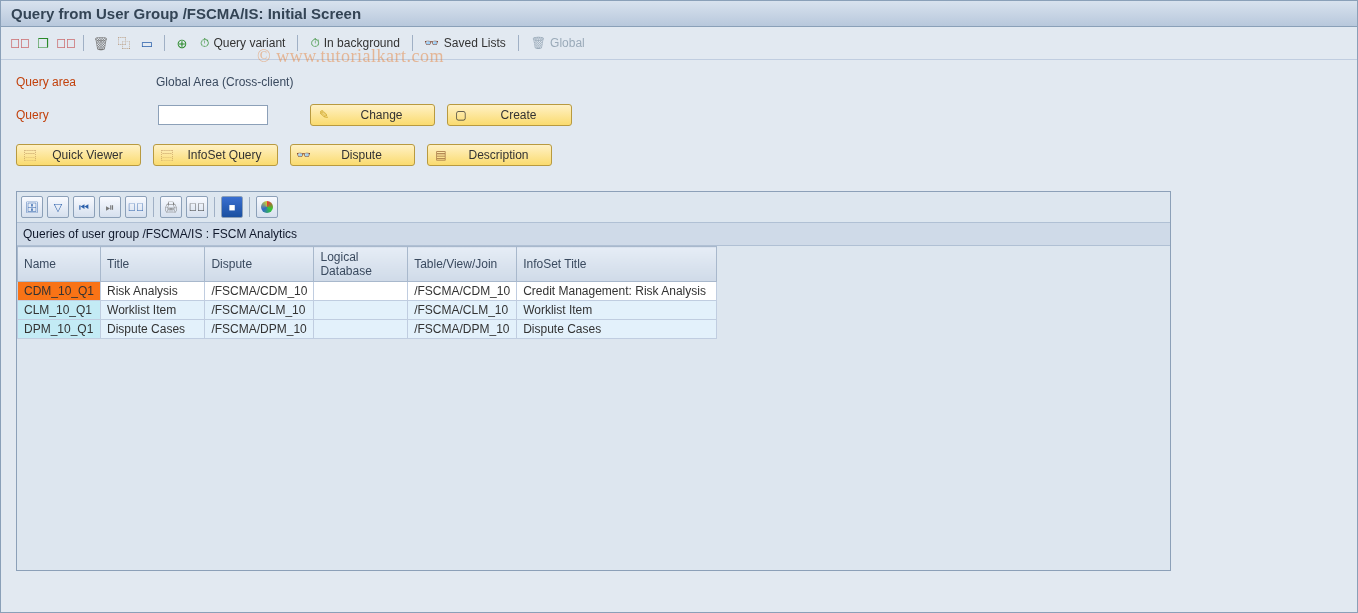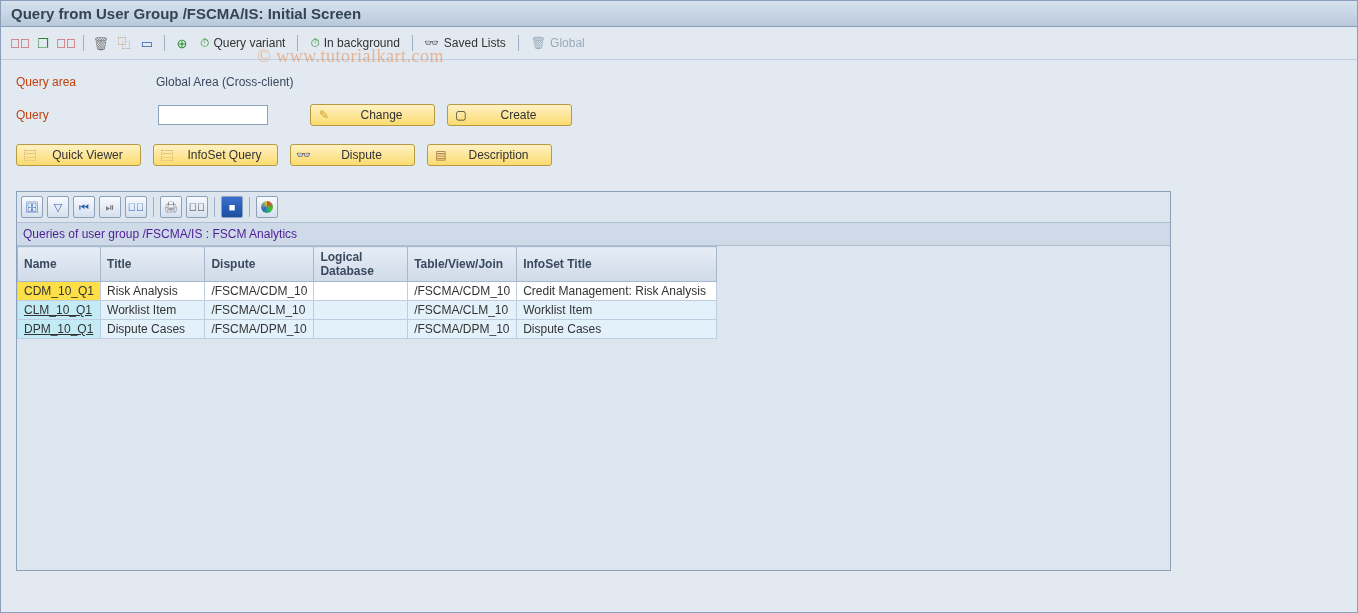--- a/index.html
+++ b/index.html
@@ -69,43 +69,43 @@
     width: 22px; height: 22px;
     border: 1px solid #8ca0b8;
     background: linear-gradient(#f8faff, #d6e0ee);
     display: inline-flex; align-items: center; justify-content: center;
     cursor: pointer; border-radius: 2px;
     font-size: 11px;
   }
   .grid-tb-sep { width: 1px; background: #a0b0c5; height: 20px; margin: 0 2px;}
   .grid-caption {
     background: #cfdae8;
-    color: #4c1d95;
+    color: #0f172a;
     padding: 4px 6px;
     border-top: 1px solid #b0c0d4;
     border-bottom: 1px solid #b0c0d4;
   }
   .grid-table { border-collapse: collapse; width: 700px; }
   .grid-table th {
     background: linear-gradient(#e6edf6, #cfdae8);
     border: 1px solid #a8b8cc;
-    font-weight: bold;
+    font-weight: normal;
     text-align: left;
     padding: 3px 6px;
     color: #3a4a5f;
   }
   .grid-table td {
     border: 1px solid #c0cde0;
     padding: 2px 6px;
     background: #fff;
     color: #333;
     white-space: nowrap;
   }
-  .grid-table .name-cell-sel { background: #fde047; }
-  .grid-table .name-cell { background: #c3ebf5; text-decoration: underline; }
+  .grid-table .name-cell-sel { background: #f97316; }
+  .grid-table .name-cell { background: #c3ebf5; }
   .grid-table .alt td:not(.name-cell):not(.name-cell-sel) { background: #e3f1fb; }
   .watermark {
     position: absolute;
     top: 45px; left: 256px;
     font-size: 18px;
     color: rgba(230, 120, 40, 0.45);
     pointer-events: none;
     font-family: "Times New Roman", serif;
     letter-spacing: 0.5px;
   }

